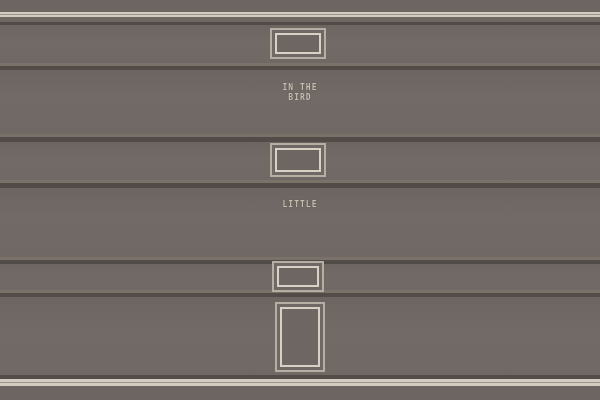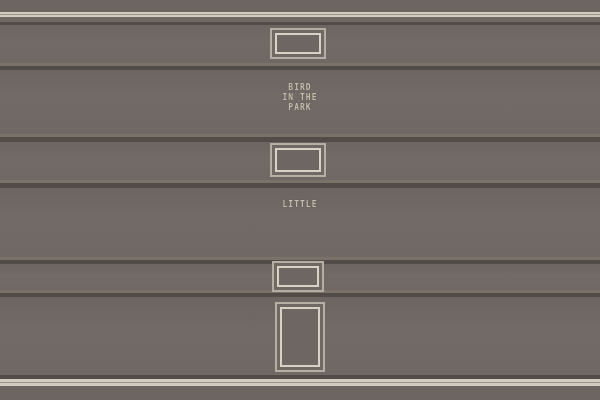--- a/index.html
+++ b/index.html
@@ -127,21 +127,20 @@
     <div class="frame-inner"></div>
   </div>
   <div class="frame win3">
     <div class="frame-inner"></div>
   </div>
   <div class="frame door">
     <div class="frame-inner"></div>
   </div>
 
   <div class="sign sign1">
+    <span class="line">IN THE</span>
     <span class="line">BIRD</span>
-    <span class="line">IN THE</span>
-    <span class="line">PARK</span>
   </div>
   <div class="sign sign2">
     <span class="line">LITTLE</span>
   </div>
 
 </div>
 
 </body></html>

